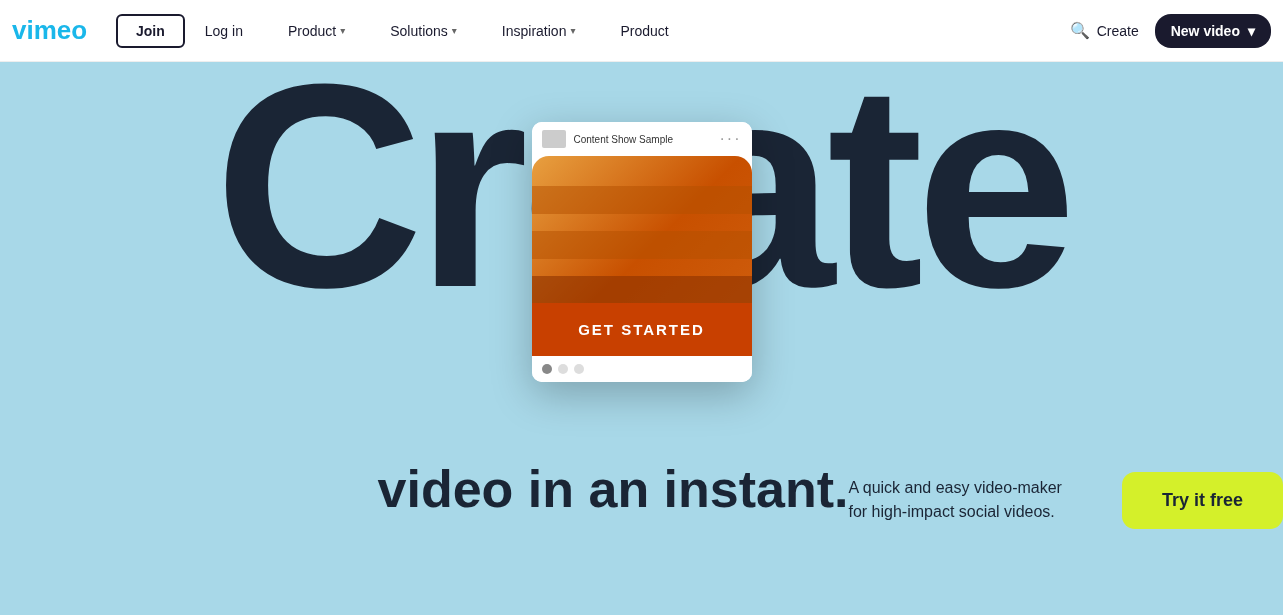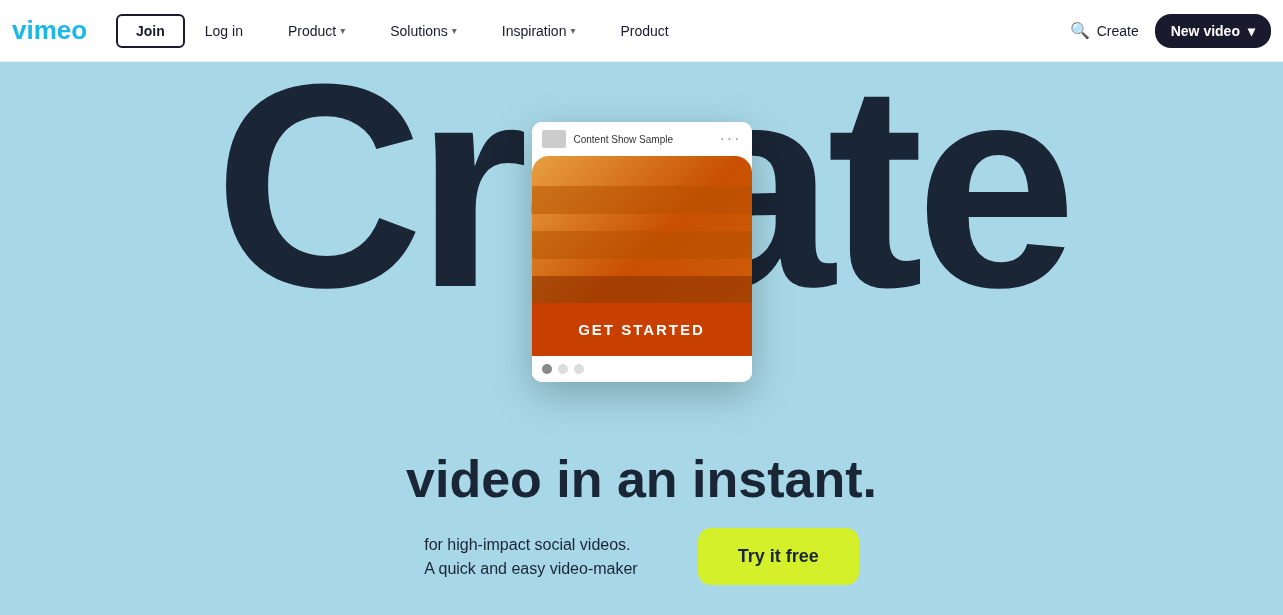--- a/index.html
+++ b/index.html
@@ -216,21 +216,21 @@
     }
     .video-card-dot.active { background: #888; }
 
     
     .hero-bottom {
       position: absolute;
       bottom: 0;
       left: 0; right: 0;
       height: 200px;
       display: flex;
-      flex-direction: column;
+      flex-direction: row;
       align-items: center;
       justify-content: flex-end;
       padding-bottom: 30px;
     }
     .hero-subtitle-large {
       font-size: 52px;
       font-weight: 800;
       color: #1a2535;
       text-align: center;
       margin-bottom: 20px;
@@ -337,19 +337,19 @@
         <div class="video-card-dot"></div>
         <div class="video-card-dot"></div>
       </div>
     </div>
   </div>
 
   <div class="hero-bottom">
     <div class="hero-subtitle-large">video in an instant.</div>
     <div class="hero-bottom-row">
       <div class="hero-description">
+        <div>A quick and easy video-maker</div>
         <div>for high-impact social videos.</div>
-        <div>A quick and easy video-maker</div>
       </div>
       <button class="hero-cta-btn">Try it free</button>
     </div>
   </div>
 </section>
 
 </body></html>

